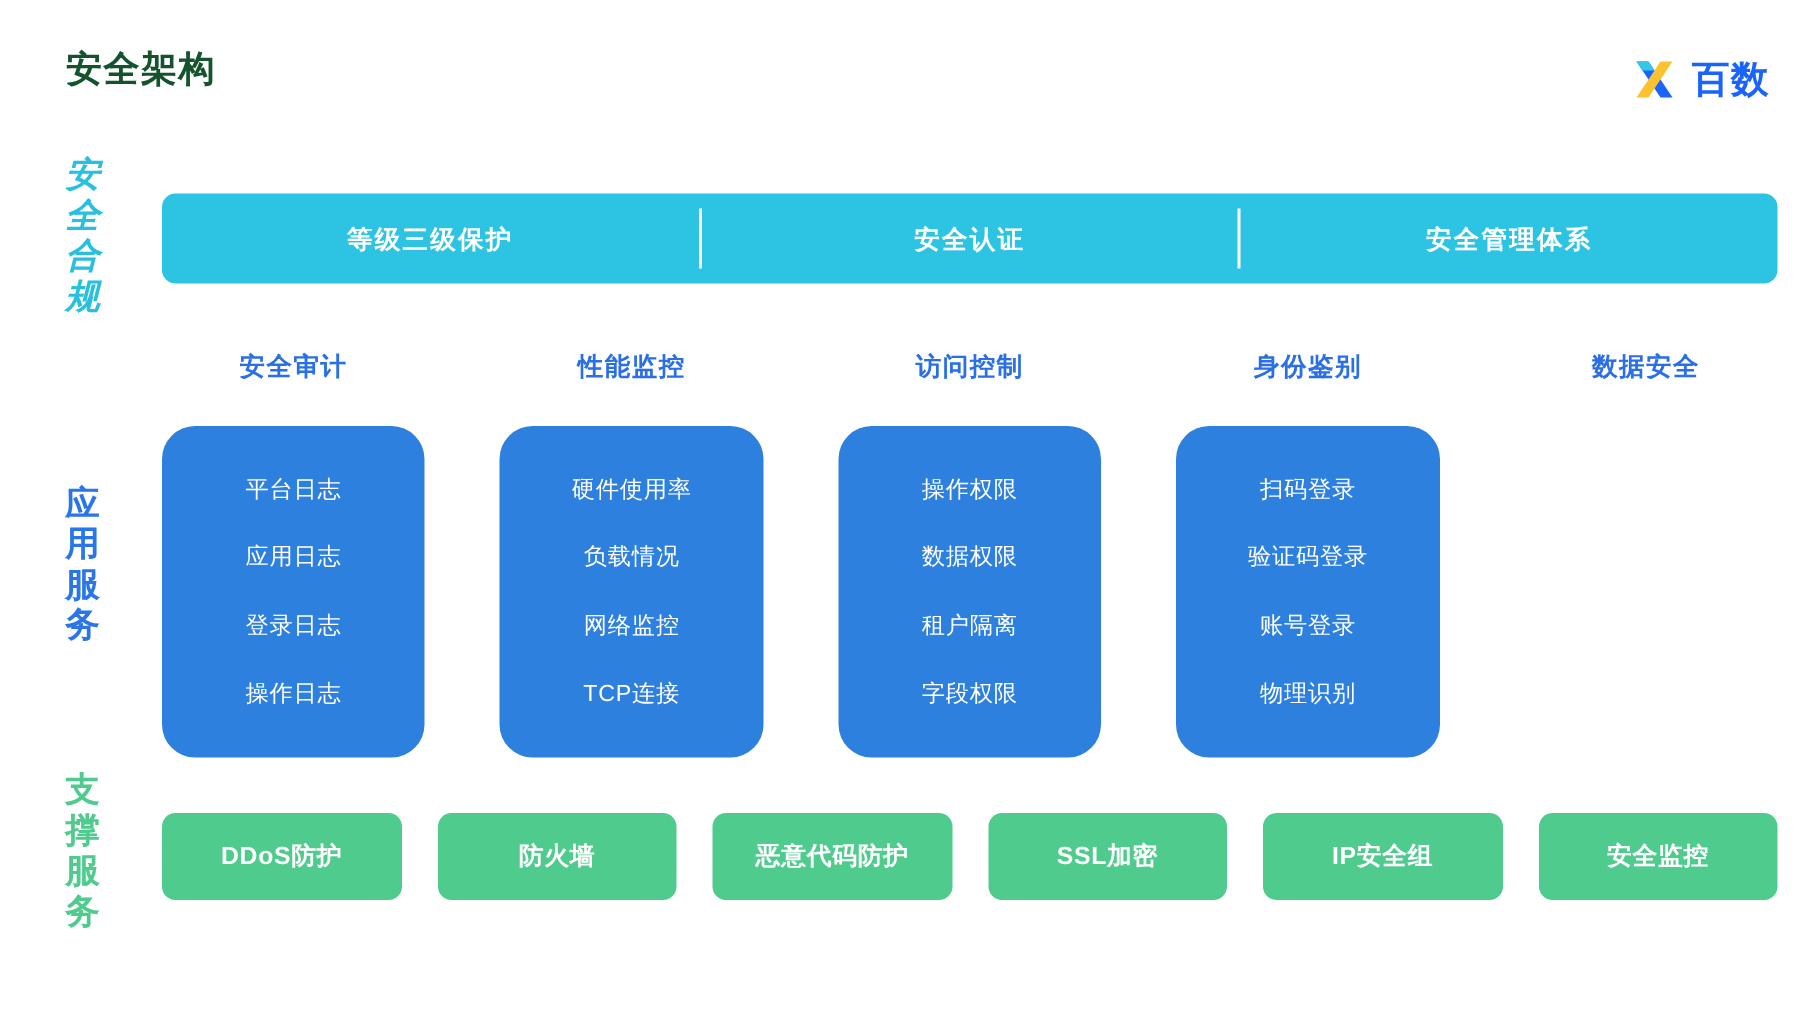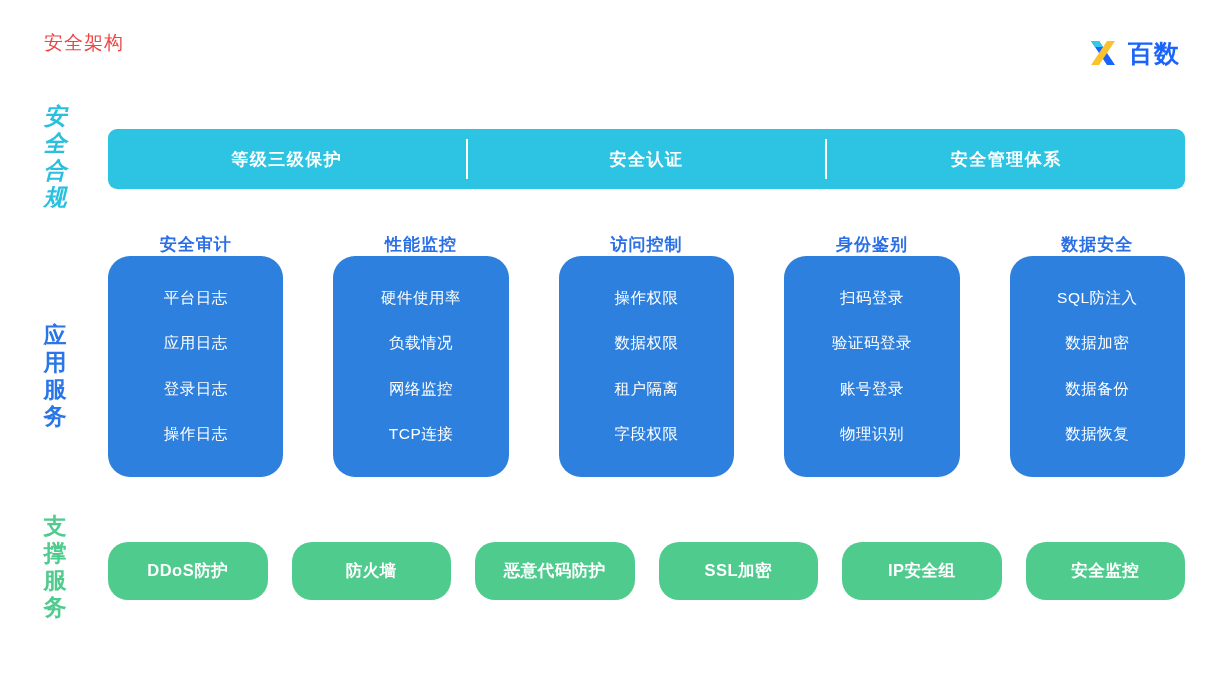--- a/index.html
+++ b/index.html
@@ -19,23 +19,23 @@
     width: 1206px;
     height: 677px;
     background: #ffffff;
   }
 
   
   .page-title {
     position: absolute;
     left: 44px;
     top: 30px;
-    font-size: 19px;
-    font-weight: normal;
-    color: #ef4444;
+    font-size: 24px;
+    font-weight: bold;
+    color: #14532d;
     letter-spacing: 1px;
     white-space: nowrap;
   }
   .brand {
     position: absolute;
     right: 26px;
     top: 22px;
     display: flex;
     align-items: center;
     gap: 8px;
@@ -110,21 +110,21 @@
     flex: 1 1 0;
     display: flex;
     flex-direction: column;
     align-items: center;
   }
   .column-title {
     font-size: 17px;
     font-weight: bold;
     color: #2a6fe6;
     letter-spacing: 1px;
-    margin-bottom: 0;
+    margin-bottom: 28px;
     white-space: nowrap;
     font-family: Liberation Serif, serif;
   }
   .column-card {
     width: 100%;
     height: 221px;
     background: #2e80de;
     border-radius: 22px;
     display: flex;
     flex-direction: column;
@@ -147,21 +147,21 @@
     left: 108px;
     top: 542px;
     width: 1077px;
     display: flex;
     gap: 24px;
   }
   .support-pill {
     flex: 1 1 0;
     height: 58px;
     background: #4ecb8d;
-    border-radius: 20px;
+    border-radius: 9px;
     display: flex;
     align-items: center;
     justify-content: center;
     color: #ffffff;
     font-size: 16.5px;
     font-weight: bold;
     letter-spacing: 0.5px;
     white-space: nowrap;
   }
 </style>
@@ -231,26 +231,20 @@
       <div class="column-card">
         <div class="card-item">扫码登录</div>
         <div class="card-item">验证码登录</div>
         <div class="card-item">账号登录</div>
         <div class="card-item">物理识别</div>
       </div>
     </div>
 
     <div class="column">
       <div class="column-title">数据安全</div>
-      <div class="column-card">
-        <div class="card-item">SQL防注入</div>
-        <div class="card-item">数据加密</div>
-        <div class="card-item">数据备份</div>
-        <div class="card-item">数据恢复</div>
-      </div>
     </div>
 
   </div>
 
   <div class="support-row">
     <div class="support-pill">DDoS防护</div>
     <div class="support-pill">防火墙</div>
     <div class="support-pill">恶意代码防护</div>
     <div class="support-pill">SSL加密</div>
     <div class="support-pill">IP安全组</div>

